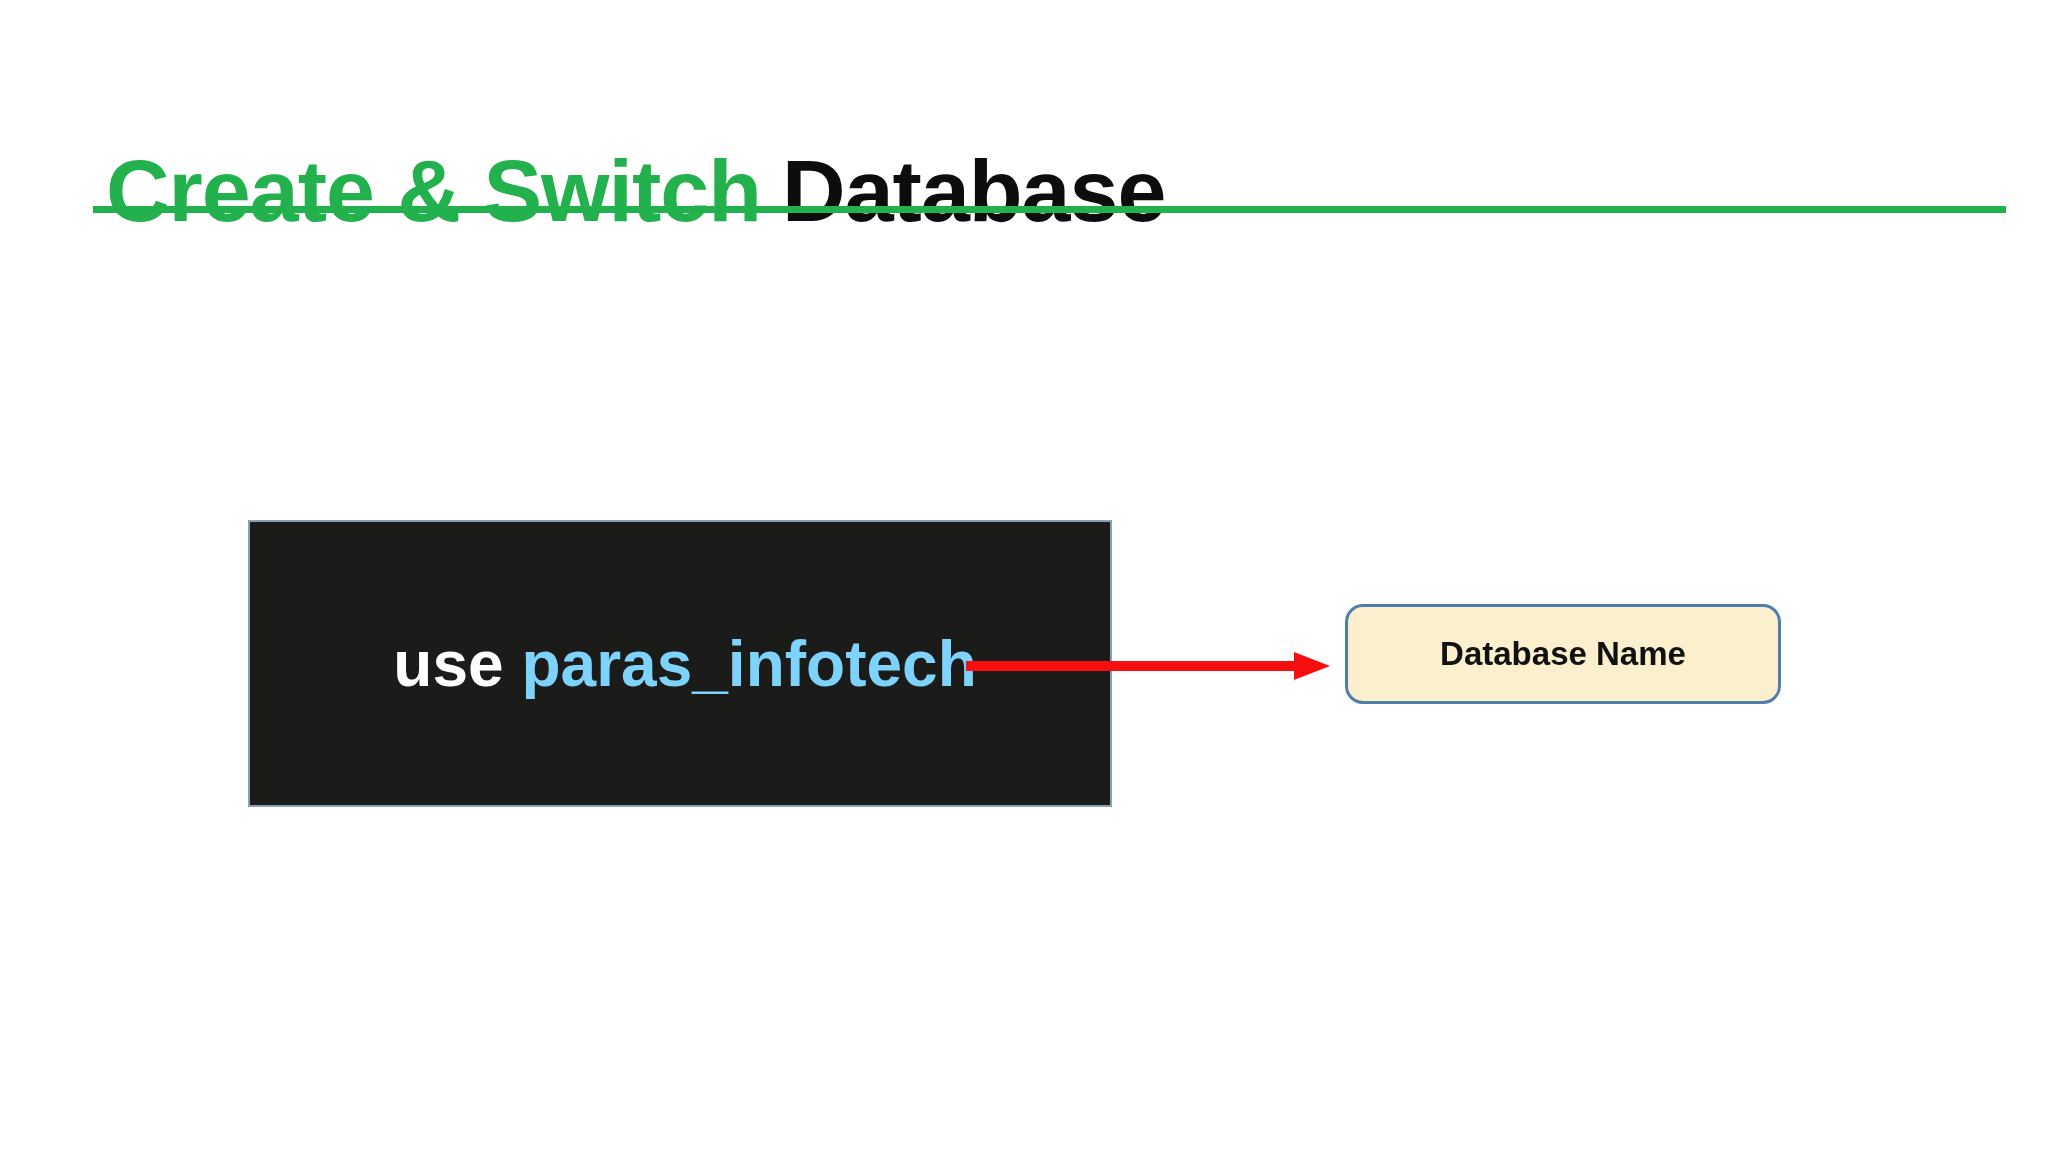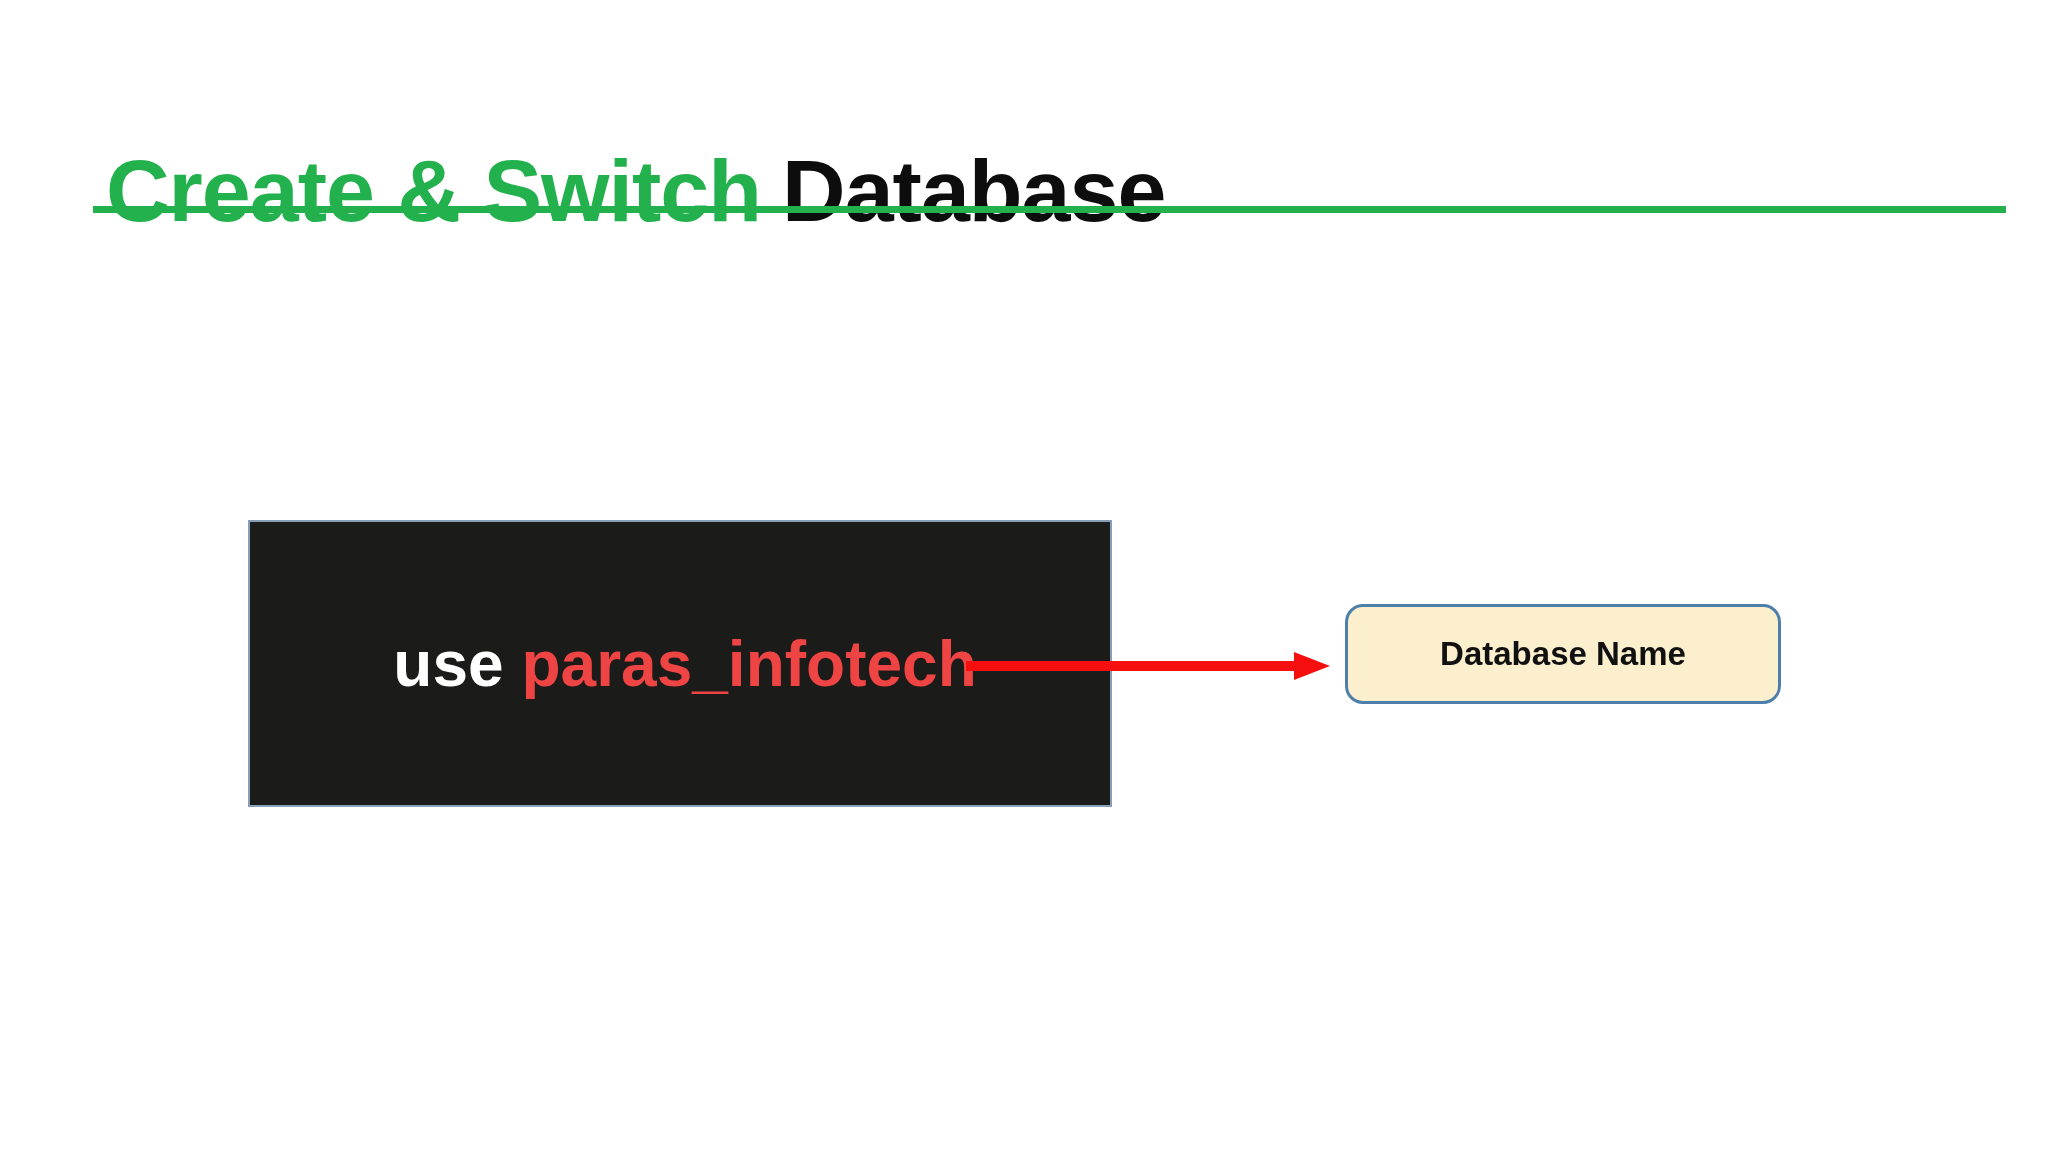--- a/index.html
+++ b/index.html
@@ -92,21 +92,21 @@
 <div class="slide">
 
   <h1 class="title">
     <span class="highlight" style="color: rgb(35, 177, 77);">Create &amp; Switch</span><span style="color: rgb(13, 13, 13);">Database</span>
   </h1>
 
   <div class="title-underline" style="background-color: rgb(35, 177, 77);"></div>
 
   <div class="command-box" style="background-color: rgb(27, 27, 25); border-color: rgb(135, 160, 184);">
     <span class="keyword" style="color: rgb(255, 255, 255);">use</span>
-      <span class="argument" style="color: #ef4444;">paras_infotech</span>
+      <span class="argument" style="color: #7dd3fc;">paras_infotech</span>
   </div>
 
   <div class="arrow" style="color: rgb(245, 15, 15);">
     <svg viewBox="0 0 372 44" xmlns="http://www.w3.org/2000/svg">
       <line x1="6" y1="22" x2="336" y2="22" stroke="currentColor" stroke-width="10"></line>
       <polygon points="334,8 370,22 334,36" fill="currentColor"></polygon>
     </svg>
   </div>
 
   <div class="callout" style="background-color: rgb(251, 239, 205); border-color: rgb(78, 127, 172); color: rgb(17, 17, 17);">Database Name</div>

